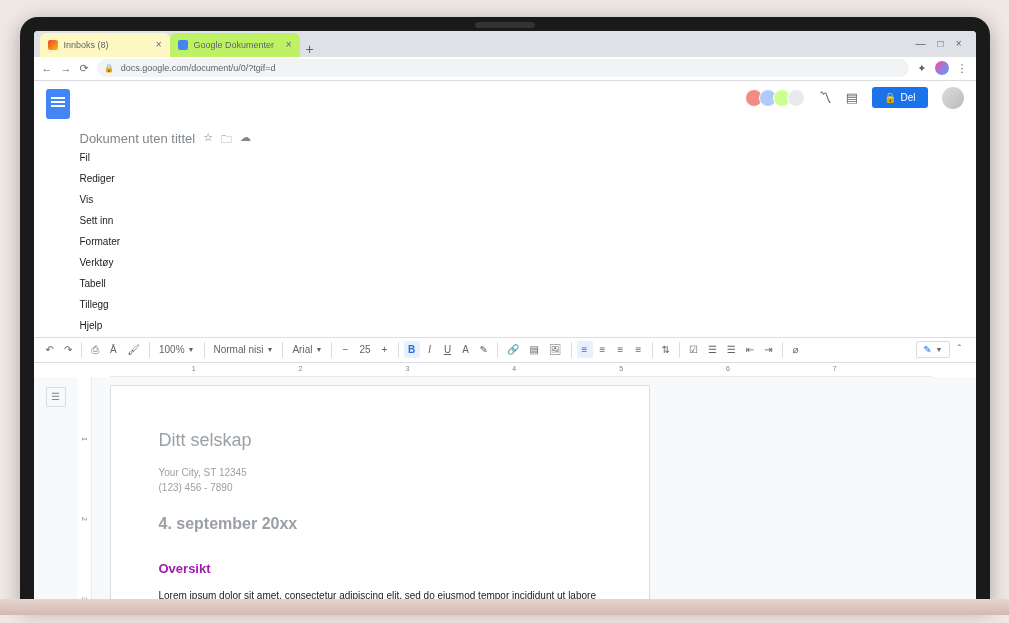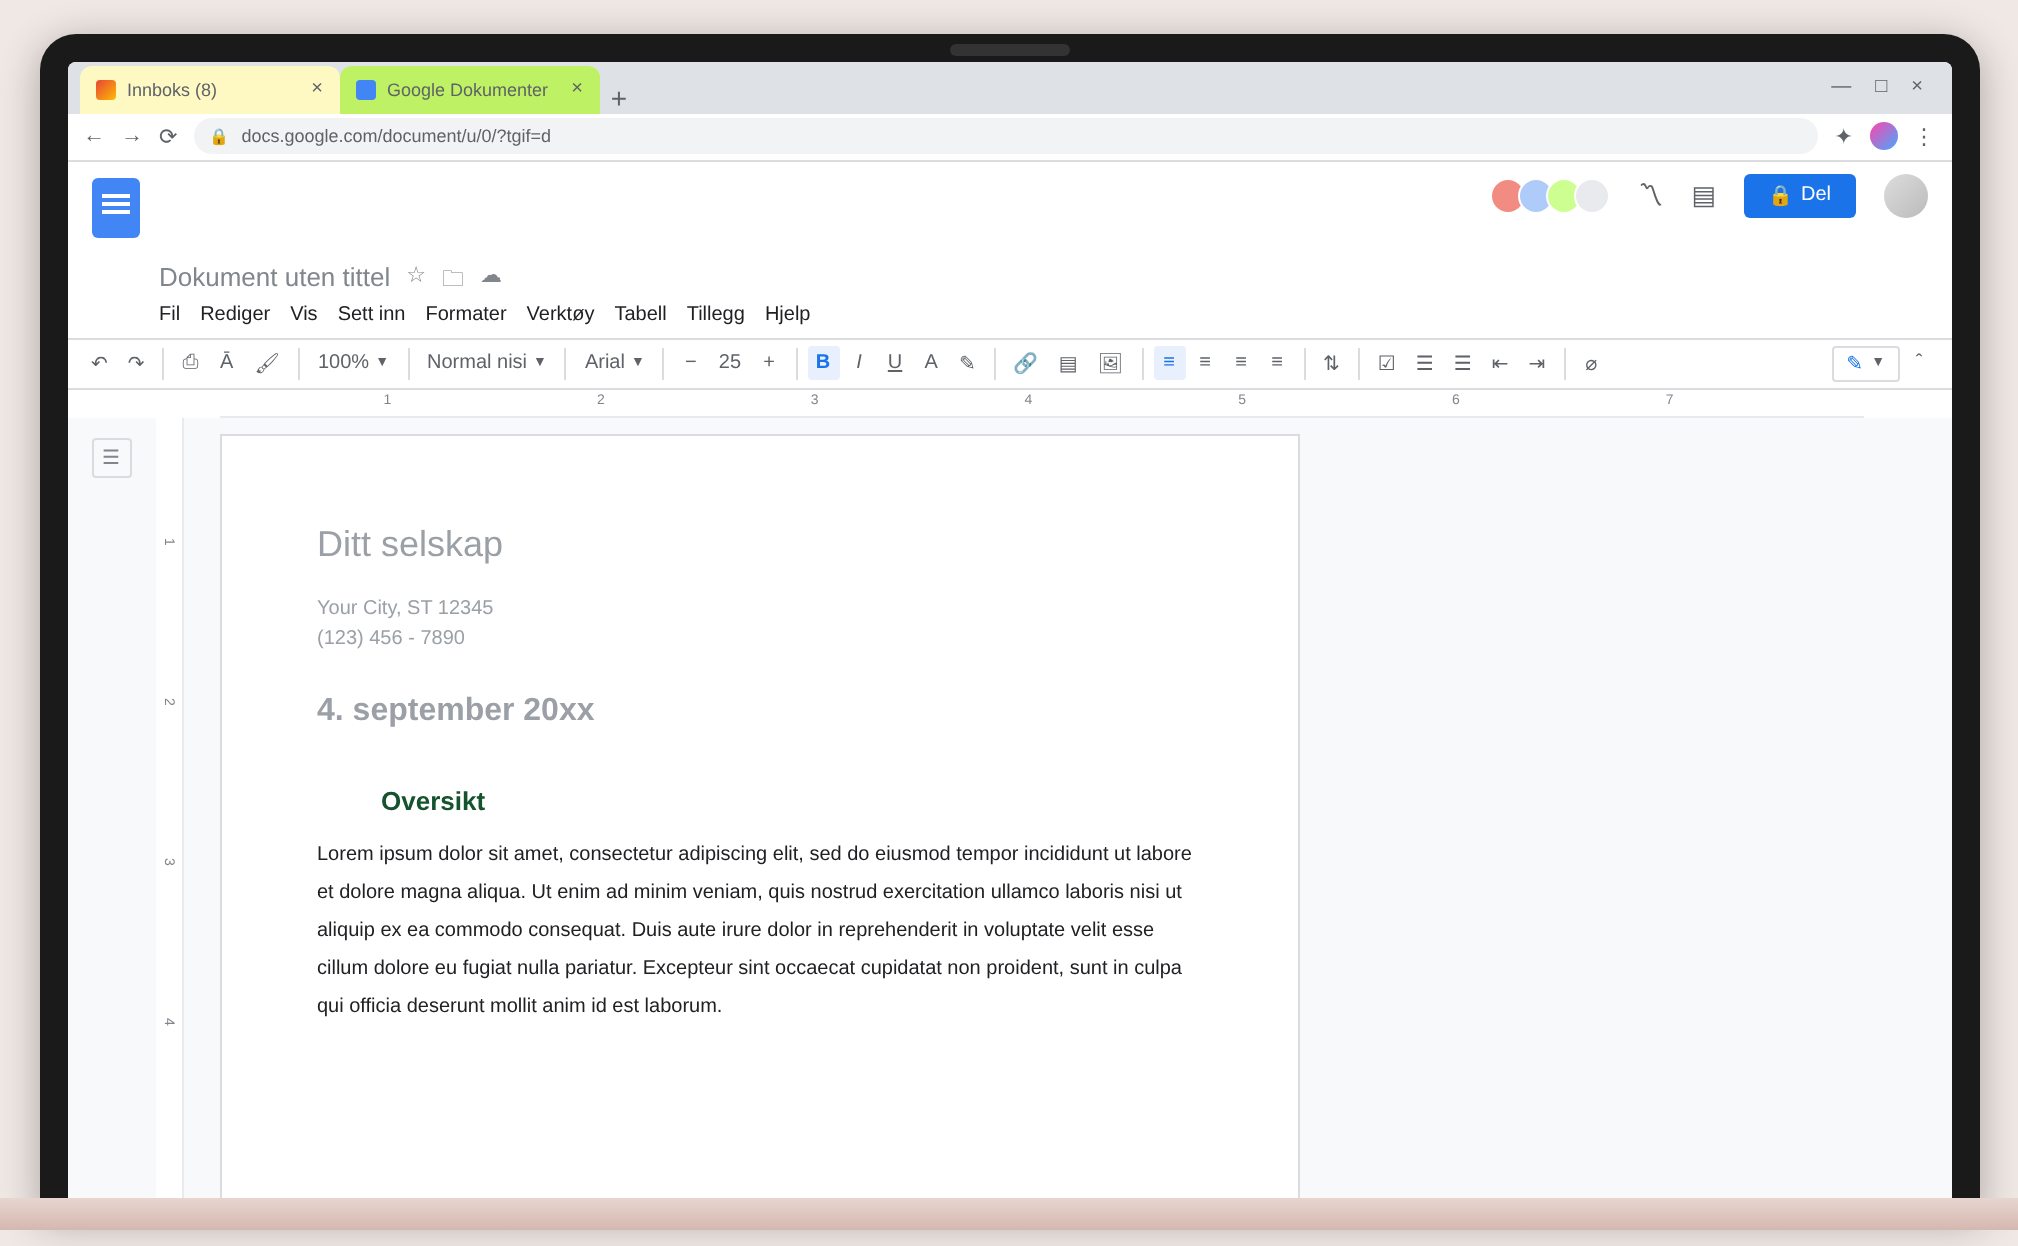--- a/index.html
+++ b/index.html
@@ -29,21 +29,21 @@
 .profile-pic { width: 14px; height: 14px; border-radius: 50%; background: linear-gradient(135deg, #f4a, #4af); }
 
 
 .docs-header { padding: 6px 12px; display: flex; align-items: flex-start; gap: 10px; }
 .docs-logo { width: 24px; height: 30px; background: #4285f4; border-radius: 3px; position: relative; margin-top: 2px; }
 .docs-logo::before { content: ''; position: absolute; top: 8px; left: 5px; right: 5px; height: 2px; background: #fff; box-shadow: 0 4px 0 #fff, 0 8px 0 #fff; }
 .doc-title-area { flex: 1; }
 .doc-title-row { display: flex; align-items: flex-start; gap: 8px; margin-top: 44px; }
 .doc-title { font-size: 13px; color: #80868b; }
 .title-icon { color: #80868b; font-size: 11px; }
-.menu-bar { display: flex; gap: 10px; font-size: 10px; color: #202124; margin-top: 2px; }
+.menu-bar { display: flex; gap: 10px; font-size: 10px; color: #202124; margin-top: 2px; flex-direction: column; }
 .menu-item { cursor: pointer; }
 .header-right { display: flex; align-items: center; gap: 14px; }
 .avatars { display: flex; }
 .avatar { width: 18px; height: 18px; border-radius: 50%; border: 1px solid #fff; margin-left: -4px; }
 .av1 { background: #f28b82; } .av2 { background: #aecbfa; } .av3 { background: #ccff90; } .av4 { background: #e8eaed; color:#5f6368; font-size:8px; display:flex; align-items:center; justify-content:center; }
 .hdr-icon { color: #5f6368; font-size: 13px; cursor: pointer; }
 .share-btn { background: #1a73e8; color: #fff; border: none; border-radius: 3px; padding: 5px 12px; font-size: 10px; display: flex; align-items: center; gap: 4px; cursor: pointer; }
 .user-avatar { width: 22px; height: 22px; border-radius: 50%; background: linear-gradient(135deg, #ddd, #bbb); }
 
 
@@ -65,21 +65,21 @@
 .left-gutter { width: 44px; padding-top: 10px; display: flex; flex-direction: column; align-items: center; }
 .outline-icon { width: 20px; height: 20px; border: 1px solid #dadce0; border-radius: 2px; display: flex; align-items: center; justify-content: center; color: #80868b; font-size: 10px; cursor: pointer; }
 .v-ruler { width: 14px; background: #fff; border-right: 1px solid #e8eaed; position: relative; font-size: 7px; color: #80868b; }
 .vr-mark { position: absolute; left: 3px; writing-mode: vertical-lr; }
 .page-wrap { flex: 1; padding: 8px 0 0 18px; overflow: hidden; }
 .page { width: 540px; background: #fff; border: 1px solid #dadce0; padding: 44px 48px; min-height: 600px; }
 .company { font-size: 18px; color: #9aa0a6; margin-bottom: 14px; }
 .addr { font-size: 10px; color: #9aa0a6; line-height: 1.5; margin-bottom: 20px; }
 .project-name { font-size: 28px; color: #202124; font-weight: 400; margin-bottom: 12px; }
 .date { font-size: 16px; color: #9aa0a6; font-weight: bold; margin-bottom: 28px; }
-.section-h { font-size: 13px; color: #14532d; font-weight: bold; margin-bottom: 10px; margin-left: 32px; }
+.section-h { font-size: 13px; color: #a21caf; font-weight: bold; margin-bottom: 10px; }
 .body-text { font-size: 10px; color: #202124; line-height: 1.9; }
 </style>
 </head>
 <body>
 
 <div class="laptop">
 <div class="camera"></div>
 <div class="screen">
 
 <div class="tab-bar">

